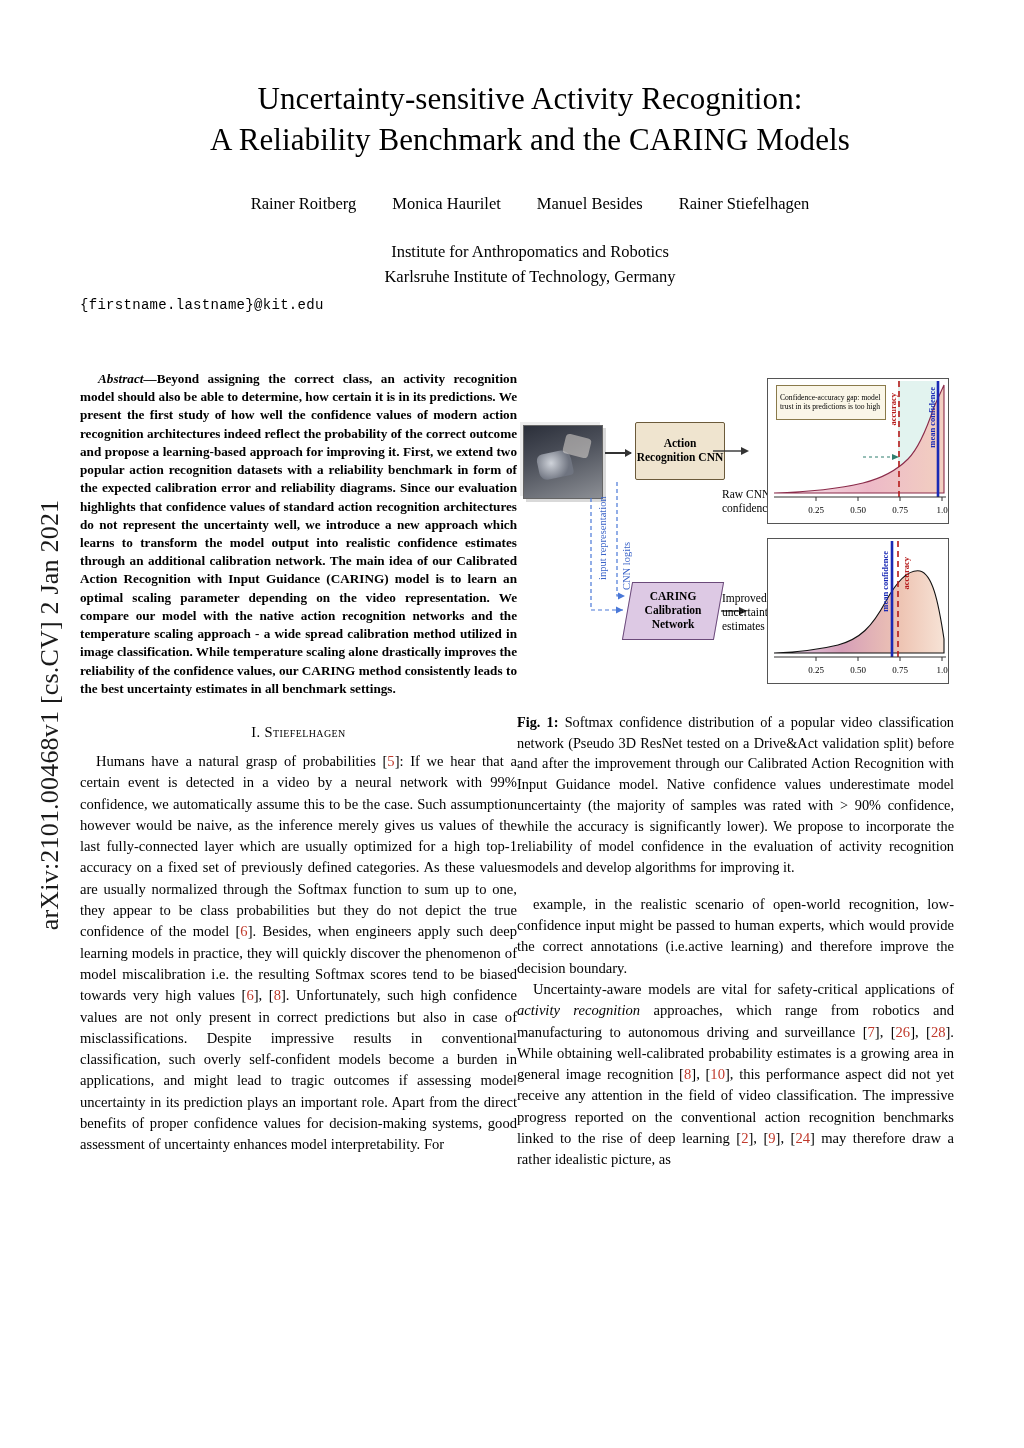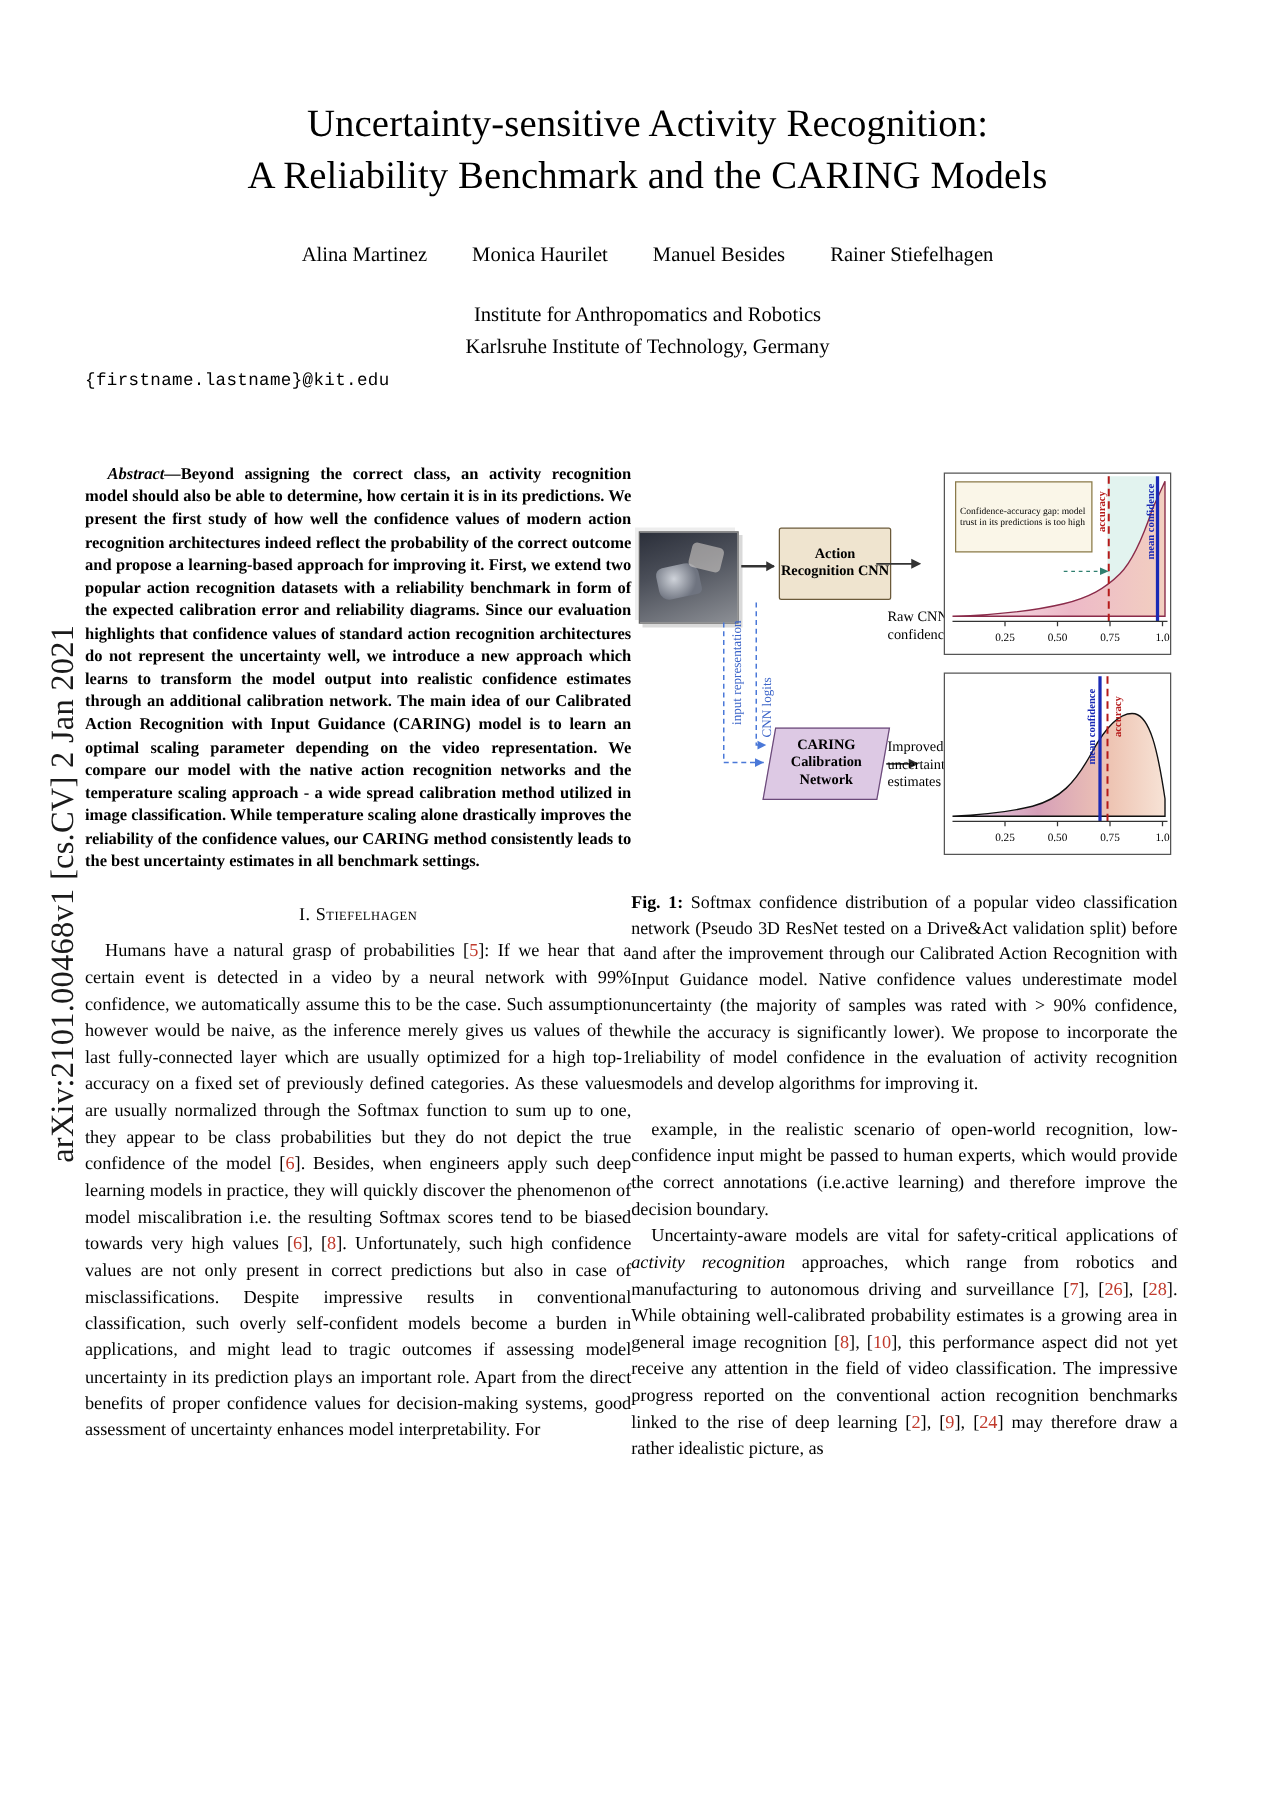--- a/index.html
+++ b/index.html
@@ -27,21 +27,21 @@
     font-family: "Liberation Serif", serif;
     font-size: 26px;
     color: #1a1a1a;
     text-align: center;
     letter-spacing: 0.2px;
   }
 
   
   .page {
     position: absolute;
-    left: 68px;
+    left: 80px;
     top: 0;
     width: 900px;
     height: 1448px;
   }
 
   
   .title {
     text-align: center;
     font-size: 31px;
     line-height: 1.33;
@@ -230,21 +230,21 @@
   .chart-bot { left: 250px; top: 168px; width: 182px; height: 146px; }
   .chart svg { display: block; }
   .gapbox {
     position: absolute;
     left: 8px; top: 6px;
     width: 110px;
     border: 1px solid #8a7a4a;
     background: #faf6e8;
     font-size: 7.6px;
     line-height: 1.25;
-    padding: 18px 3px;
+    padding: 7px 3px;
     box-sizing: border-box;
     font-family: "Liberation Serif", serif;
   }
   .vtext {
     position: absolute;
     writing-mode: vertical-rl;
     transform: rotate(180deg);
     font-size: 8.5px;
     font-weight: bold;
   }
@@ -255,21 +255,21 @@
 <div class="arxiv-stamp">arXiv:2101.00468v1  [cs.CV]  2 Jan 2021</div>
 
 <div class="page">
 
   <div class="title">
     <div>Uncertainty-sensitive Activity Recognition:</div>
     <div>A Reliability Benchmark and the CARING Models</div>
   </div>
 
   <div class="authors">
-    <span>Alina Martinez</span><span class="author-sep"></span><span>Monica Haurilet</span><span class="author-sep"></span><span>Manuel Besides</span><span class="author-sep"></span><span>Rainer Stiefelhagen</span>
+    <span>Rainer Roitberg</span><span class="author-sep"></span><span>Monica Haurilet</span><span class="author-sep"></span><span>Manuel Besides</span><span class="author-sep"></span><span>Rainer Stiefelhagen</span>
   </div>
 
   <div class="affil">
     <div>Institute for Anthropomatics and Robotics</div>
     <div>Karlsruhe Institute of Technology, Germany</div>
   </div>
   <div class="email">{firstname.lastname}@kit.edu</div>
 
   <div class="cols">
 

